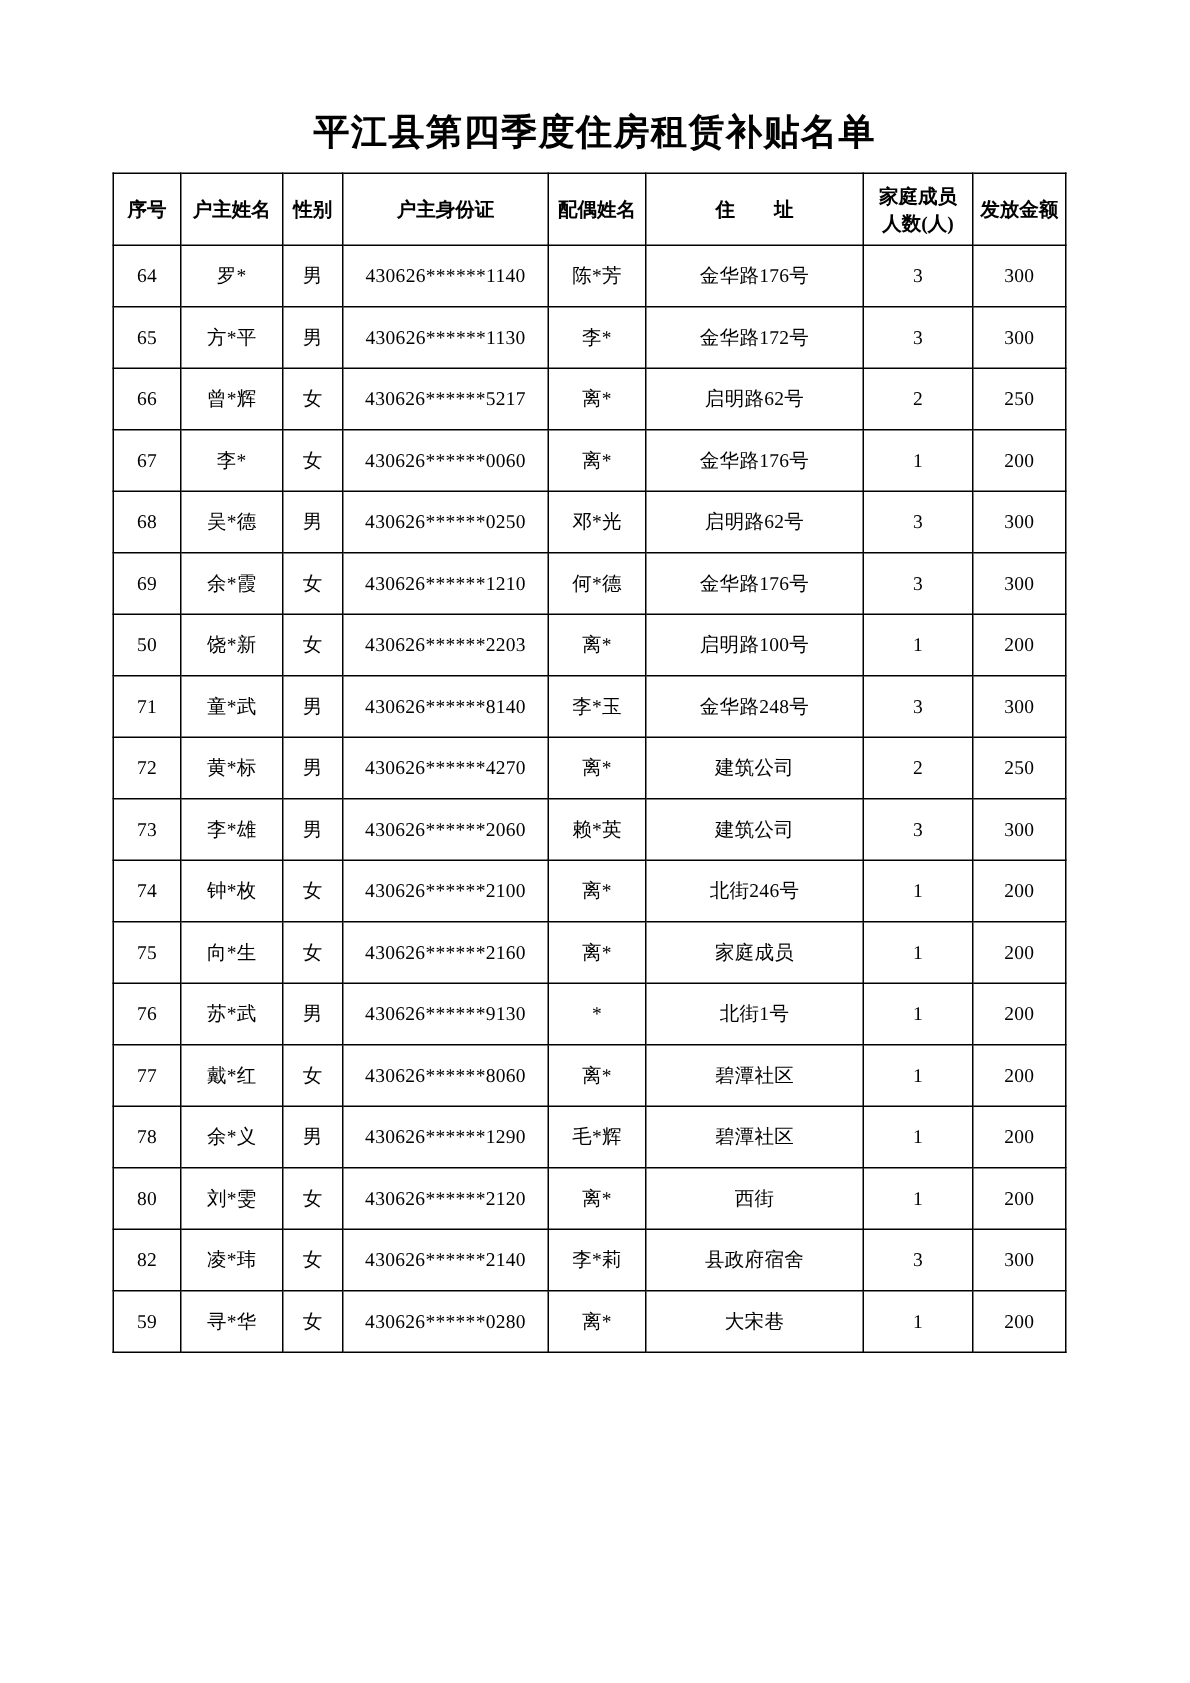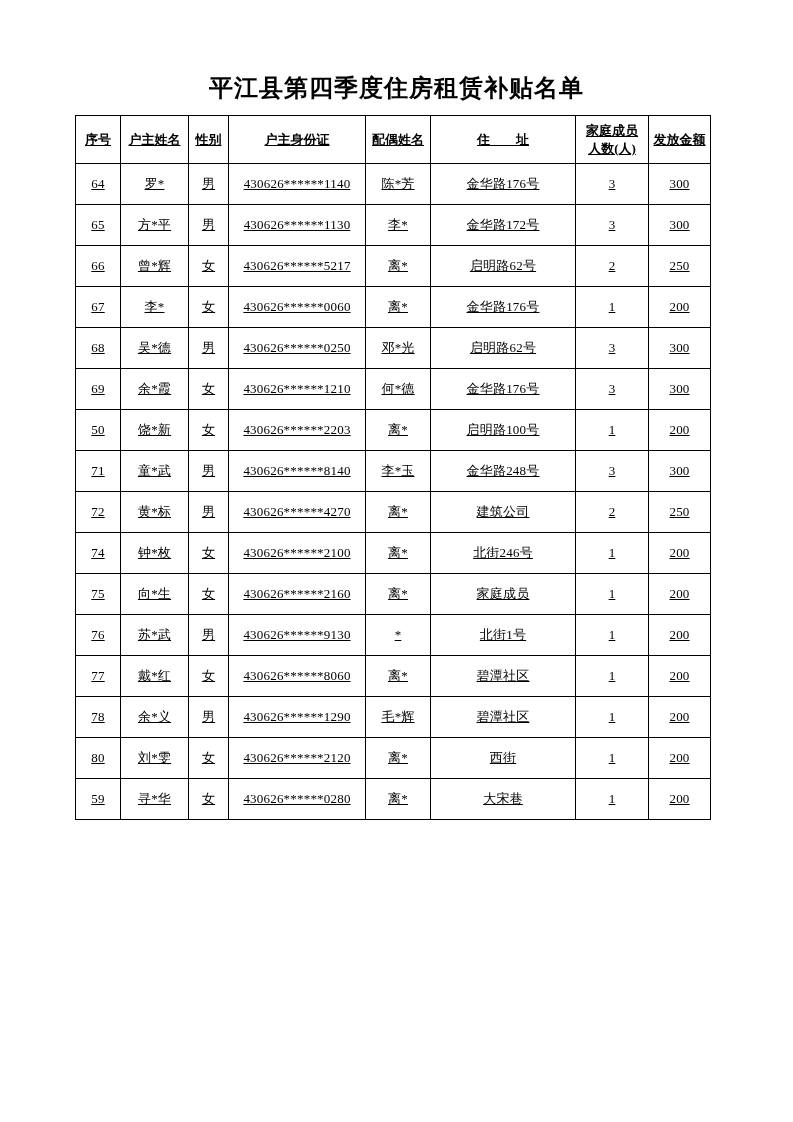--- a/index.html
+++ b/index.html
@@ -27,21 +27,20 @@
     letter-spacing: 1px;
   }
   table.subsidy {
     position: absolute;
     top: 115px;
     left: 75px;
     width: 635px;
     border-collapse: collapse;
     table-layout: fixed;
     font-size: 13px;
-    text-decoration: underline;
   }
   table.subsidy th,
   table.subsidy td {
     border: 1px solid #000000;
     text-align: center;
     vertical-align: middle;
     padding: 0 2px;
     overflow: hidden;
   }
   table.subsidy thead tr {
@@ -177,20 +176,30 @@
           <td>72</td>
           <td>黄*标</td>
           <td>男</td>
           <td>430626******4270</td>
           <td>离*</td>
           <td>建筑公司</td>
           <td>2</td>
           <td>250</td>
         </tr>
         <tr>
+          <td>73</td>
+          <td>李*雄</td>
+          <td>男</td>
+          <td>430626******2060</td>
+          <td>赖*英</td>
+          <td>建筑公司</td>
+          <td>3</td>
+          <td>300</td>
+        </tr>
+        <tr>
           <td>74</td>
           <td>钟*枚</td>
           <td>女</td>
           <td>430626******2100</td>
           <td>离*</td>
           <td>北街246号</td>
           <td>1</td>
           <td>200</td>
         </tr>
         <tr>
@@ -237,20 +246,30 @@
           <td>80</td>
           <td>刘*雯</td>
           <td>女</td>
           <td>430626******2120</td>
           <td>离*</td>
           <td>西街</td>
           <td>1</td>
           <td>200</td>
         </tr>
         <tr>
+          <td>82</td>
+          <td>凌*玮</td>
+          <td>女</td>
+          <td>430626******2140</td>
+          <td>李*莉</td>
+          <td>县政府宿舍</td>
+          <td>3</td>
+          <td>300</td>
+        </tr>
+        <tr>
           <td>59</td>
           <td>寻*华</td>
           <td>女</td>
           <td>430626******0280</td>
           <td>离*</td>
           <td>大宋巷</td>
           <td>1</td>
           <td>200</td>
         </tr>
       </tbody>

